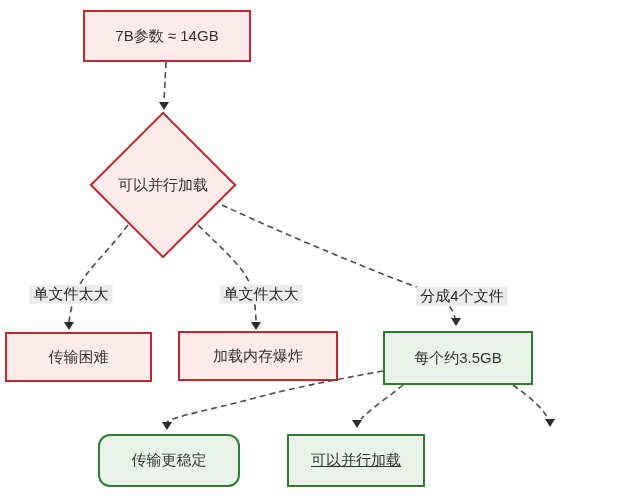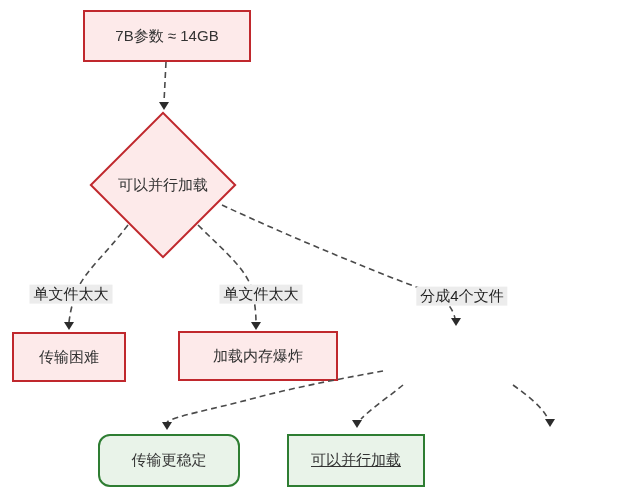--- a/index.html
+++ b/index.html
@@ -88,24 +88,25 @@
 </head>
 <body>
 
 <div class="canvas">
 
   <div class="node red" style="left:83px; top:10px; width:168px; height:52px;">7B参数 ≈ 14GB</div>
 
   <div class="diamond-shape"></div>
   <div class="diamond-label">可以并行加载</div>
 
-  <div class="node red" style="left:12px; top:332px; width:114px; height:50px;text-align:right;">传输困难</div>
+  <div class="node red" style="left:5px; top:332px; width:147px; height:50px;text-align:right;">传输困难</div>
 
   <div class="node red" style="left:178px; top:331px; width:160px; height:50px;">加载内存爆炸</div>
 
+  <div class="node green" style="left:383px; top:331px; width:150px; height:54px;">每个约3.5GB</div>
 
   <div class="node green" style="left:98px; top:434px; width:142px; height:53px;border-radius:12px;">传输更稳定</div>
 
   <div class="node green" style="left:287px; top:434px; width:138px; height:53px;text-decoration:underline;">可以并行加载</div>
 
 
   <svg class="edges" width="629" height="502" viewBox="0 0 629 502">
     <path class="edge" d="M166 62 L164 102"></path>
     <polygon class="arrowhead" points="159,102 169,102 164,110"></polygon>
 

